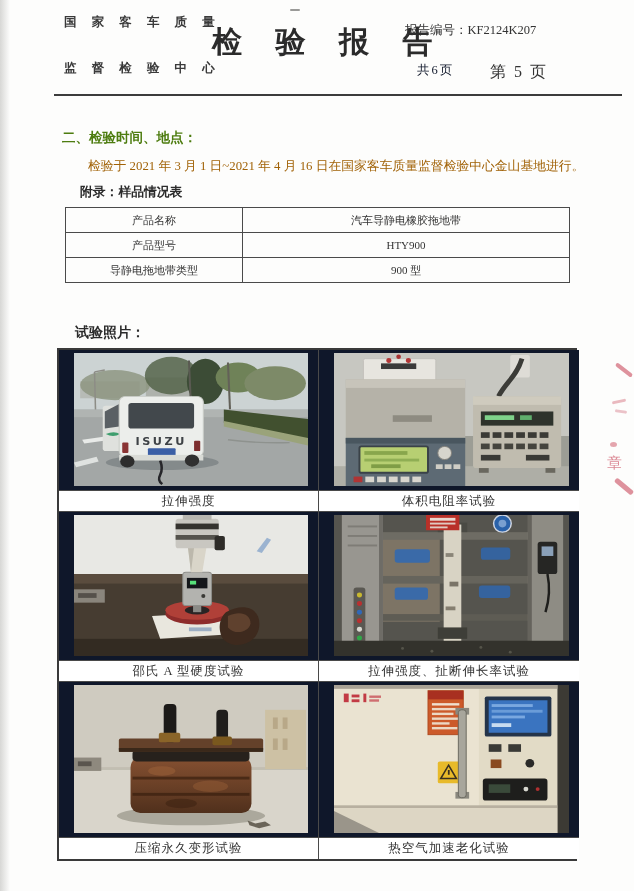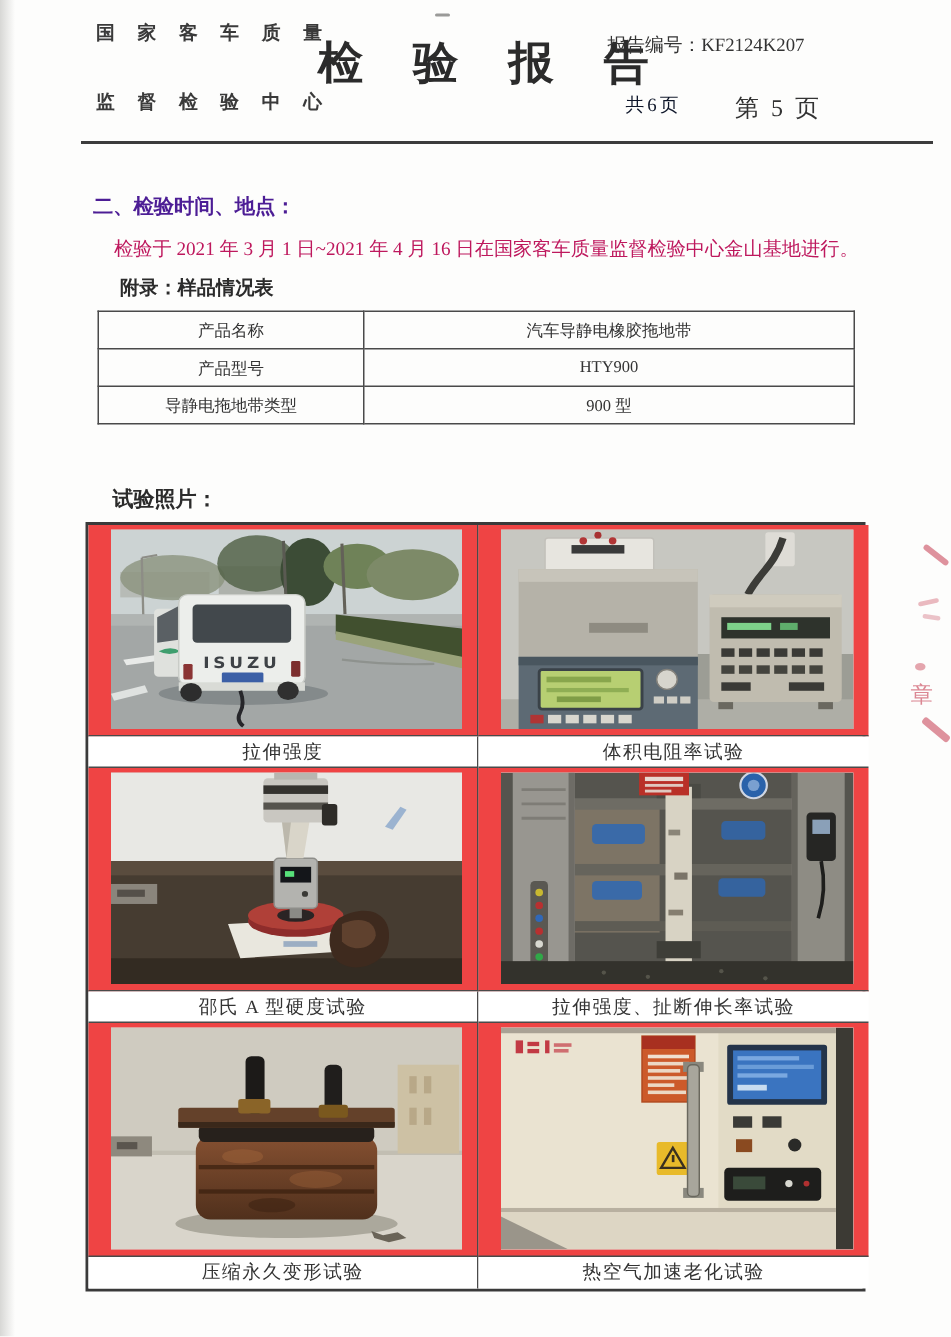--- a/index.html
+++ b/index.html
@@ -15,38 +15,38 @@
   
   .org-line{position:absolute;left:64px;font-size:12.5px;letter-spacing:6px;color:#3a3a3a;font-weight:600;}
   .org1{top:14px;} .org2{top:60px;}
   .report-title{position:absolute;left:212px;top:22px;font-size:30px;font-weight:bold;
     letter-spacing:13px;color:#2b2b2b;white-space:nowrap;}
   .report-no{position:absolute;left:405px;top:22px;font-size:12.5px;color:#333;}
   .pages-total{position:absolute;left:417px;top:62px;font-size:12.5px;color:#0f172a;letter-spacing:2px;}
   .page-current{position:absolute;left:490px;top:62px;font-size:16px;color:#333;letter-spacing:2px;}
   .header-rule{position:absolute;left:54px;top:94px;width:568px;height:2px;background:#3c3c3c;}
   
-  .sec-heading{position:absolute;left:62px;top:129px;font-size:13.5px;font-weight:bold;color:#4c1d95;font-family:Liberation Mono, monospace;}
-  .sec-body{position:absolute;left:76px;top:158px;width:520px;font-size:12.8px;color:#be185d;}
+  .sec-heading{position:absolute;left:62px;top:129px;font-size:13.5px;font-weight:bold;color:#4d7c0f;font-family:Liberation Mono, monospace;}
+  .sec-body{position:absolute;left:88px;top:158px;width:520px;font-size:12.8px;color:#a16207;}
   .sec-appendix{position:absolute;left:80px;top:184px;font-size:12.8px;font-weight:bold;color:#2b2b2b;}
   
   .sample-table{position:absolute;left:65px;top:207px;width:505px;border-collapse:collapse;}
   .sample-table td{border:1px solid #4a4a4a;height:24px;text-align:center;
     font-size:11px;color:#333;padding:0 4px;}
   .sample-table td.lbl{width:168px;}
   .photos-heading{position:absolute;left:75px;top:324px;font-size:14px;font-weight:bold;color:#2b2b2b;}
   
   .pgrid{position:absolute;left:57px;top:348px;width:520px;
     display:grid;grid-template-columns:260px 260px;
     grid-template-rows:141px 21px 149px 21px 156px 21px;
     border:2px solid #3a3a3a;box-sizing:border-box;background:#fff;}
   .pcell{border-right:1px solid #4a4a4a;border-bottom:1px solid #4a4a4a;box-sizing:border-box;overflow:hidden;}
   .pcell.lastcol{border-right:none;}
   .pcell.lastrow{border-bottom:none;}
-  .photo-cell{display:flex;background:#ef4444;}
+  .photo-cell{display:flex;background:#0f172a;}
   .photo-frame{flex:1;margin:3px 10px 4px 15px;position:relative;overflow:hidden;background:#dcdcd8;}
   .cap-cell{display:flex;align-items:center;justify-content:center;
     font-size:12.5px;color:#333;letter-spacing:1px;background:#fff;}
   svg{display:block;width:100%;height:100%;}
   
   .stamp-fragment{position:absolute;right:0;top:352px;width:30px;height:150px;overflow:hidden;color:#c53a4e;}
   .stamp-stroke{position:absolute;background:currentColor;border-radius:2px;opacity:.55;}
   .ss1{left:10px;top:16px;width:20px;height:4px;transform:rotate(38deg);}
   .ss2{left:8px;top:48px;width:14px;height:3px;transform:rotate(-12deg);opacity:.35;}
   .ss3{left:11px;top:58px;width:12px;height:3px;transform:rotate(8deg);opacity:.3;}

